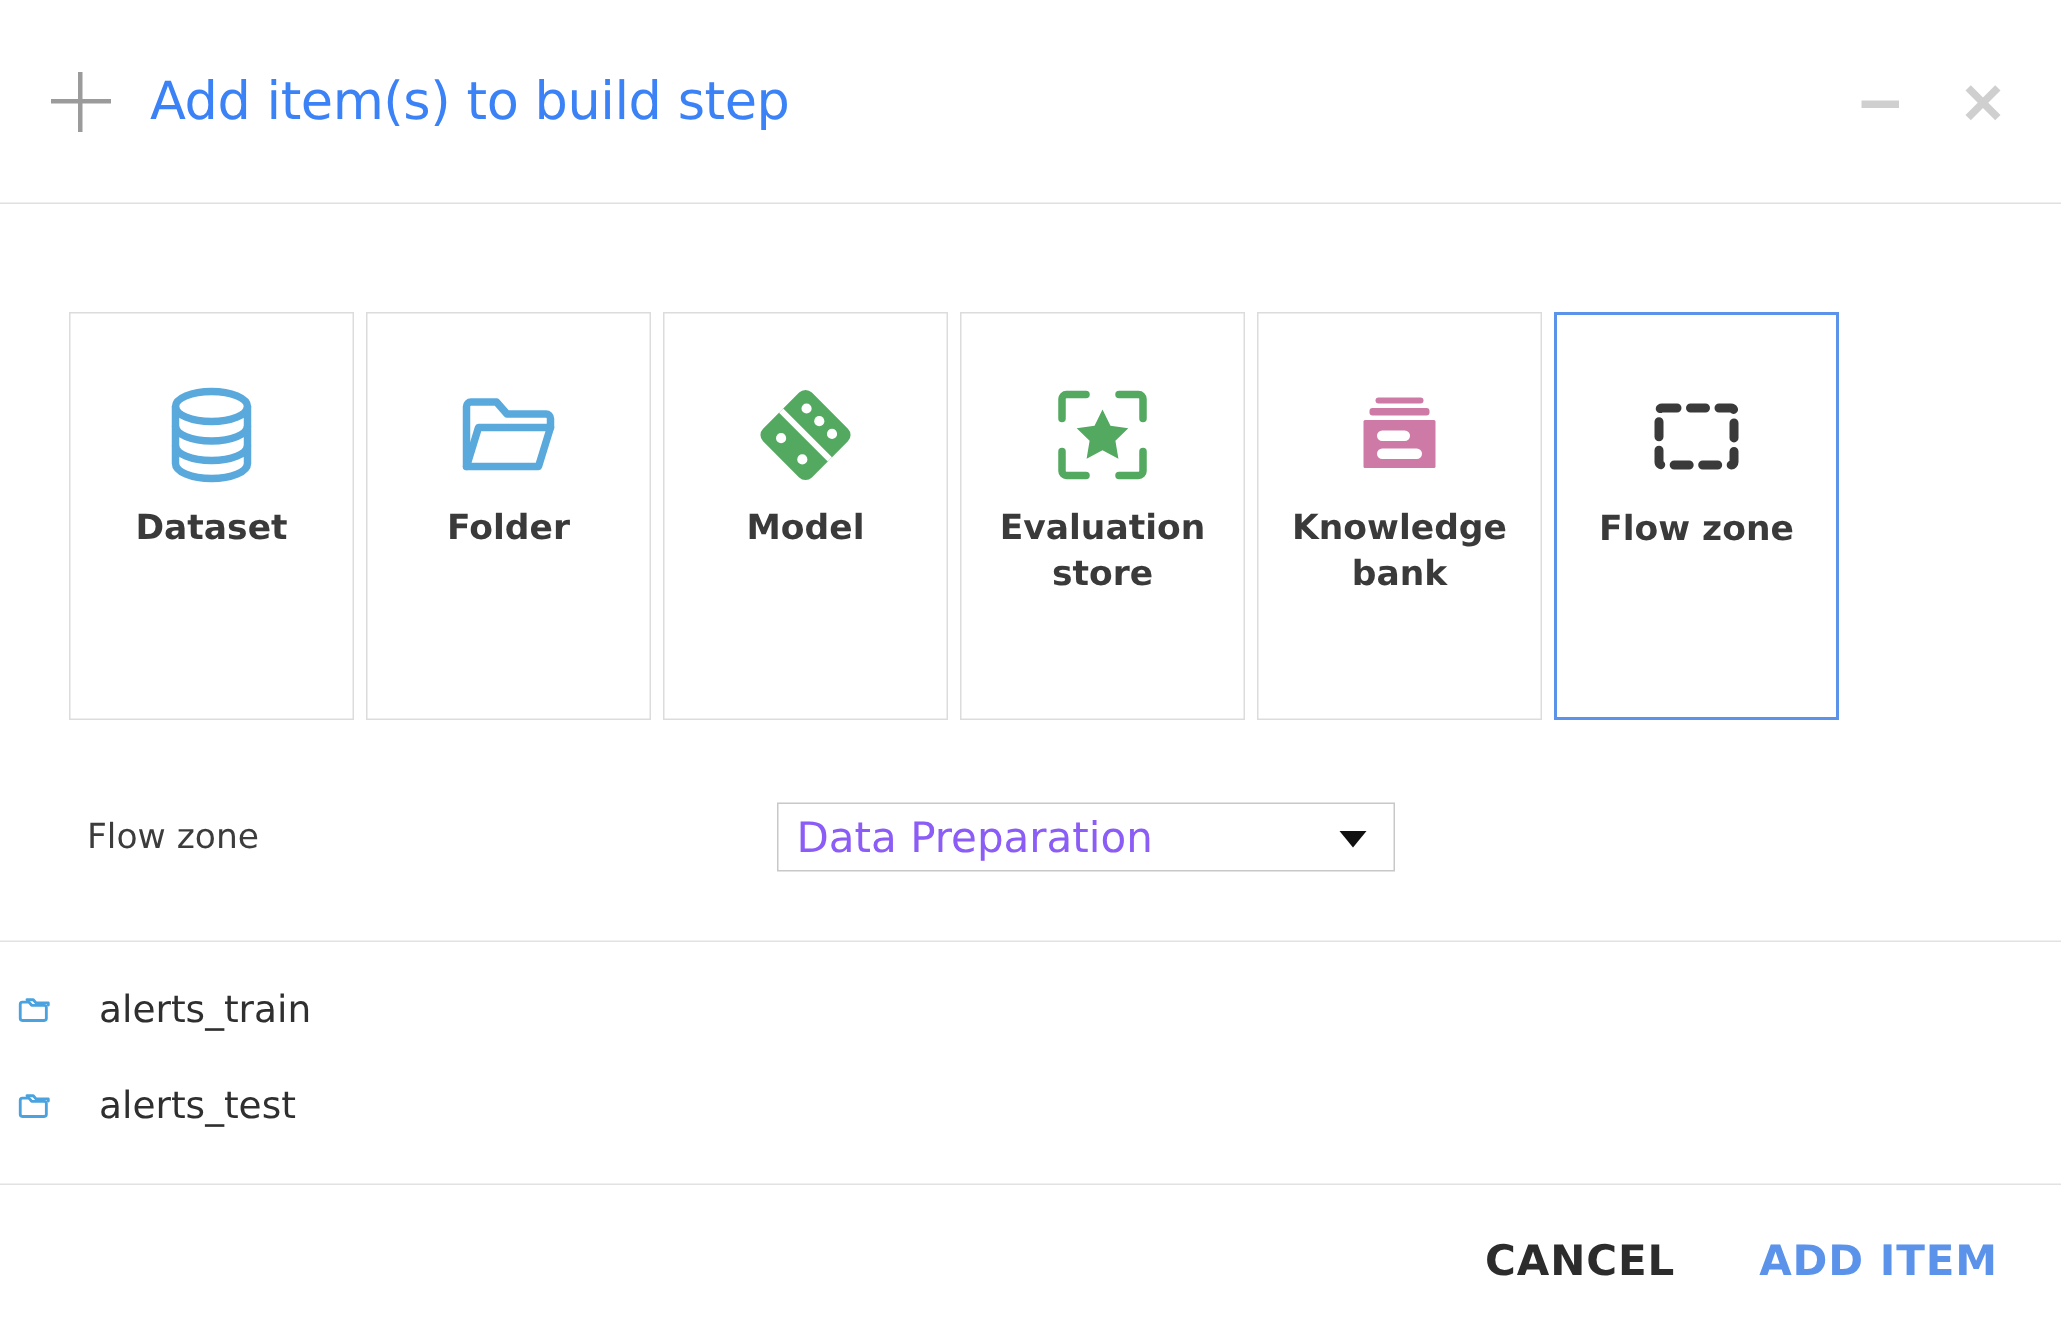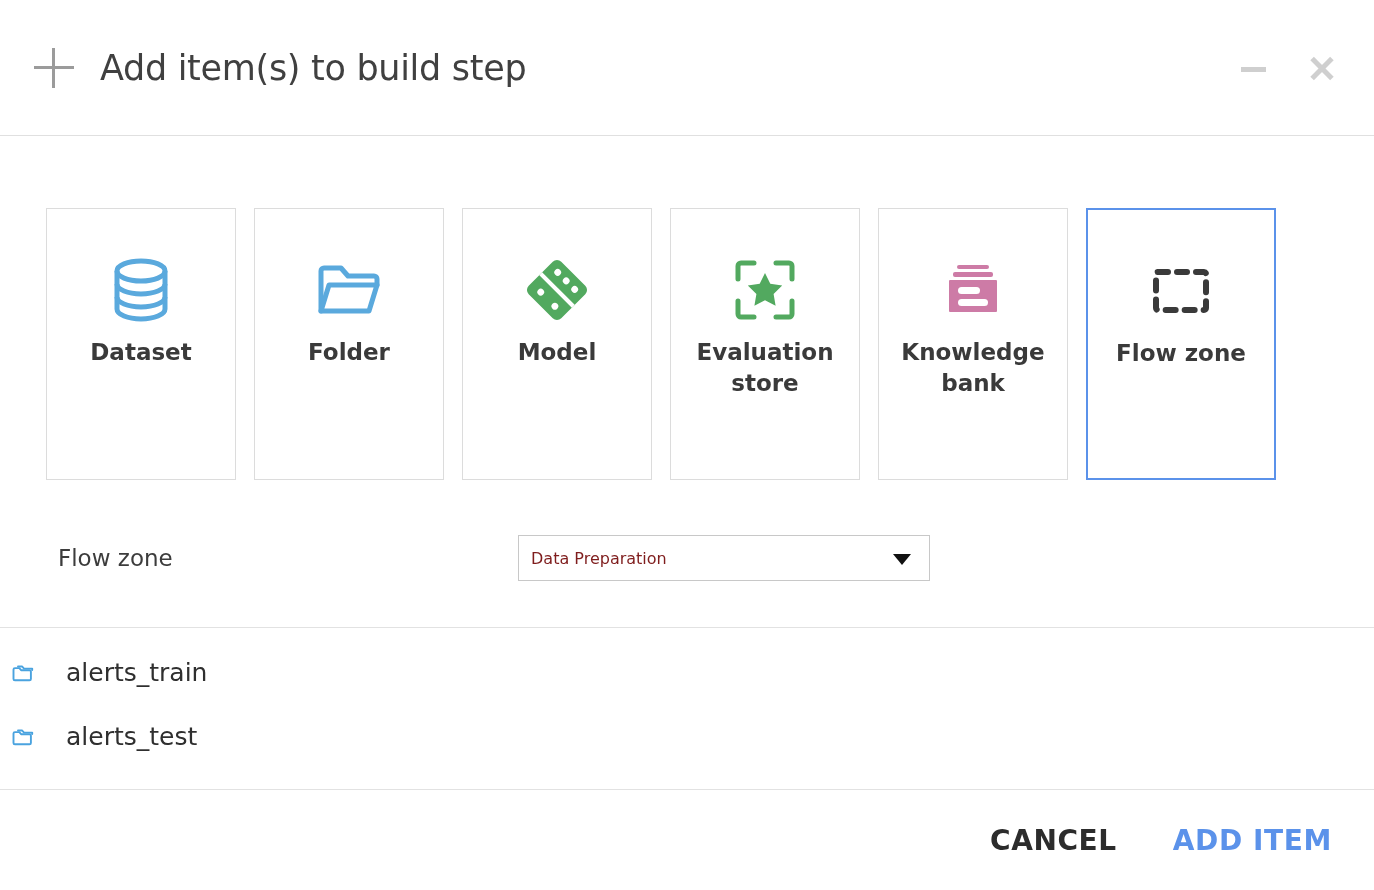--- a/index.html
+++ b/index.html
@@ -55,21 +55,21 @@
     left: 0; top: 18px;
     width: 40px; height: 3px;
   }
   .plus-icon::after {
     top: 0; left: 18px;
     width: 3px; height: 40px;
   }
   .dialog-title {
     font-size: 35px;
     font-weight: 400;
-    color: #404040;
+    color: #3b82f6;
     letter-spacing: -0.3px;
     white-space: nowrap;
   }
   .header-actions {
     display: flex;
     align-items: center;
     gap: 28px;
     flex: 0 0 auto;
   }
   .hdr-btn {
@@ -97,21 +97,21 @@
     height: 5px;
     background: #cfcfcf;
   }
   .close-icon::before { transform: rotate(45deg); }
   .close-icon::after  { transform: rotate(-45deg); }
 
   
   .tiles-row {
     display: flex;
     padding: 72px 0 0 46px;
-    gap: 18px;
+    gap: 8px;
   }
   .tile {
     width: 190px;
     height: 272px;
     box-sizing: border-box;
     border: 1px solid #dcdcdc;
     background: #ffffff;
     display: flex;
     flex-direction: column;
     align-items: center;
@@ -155,22 +155,22 @@
     width: 412px;
     height: 46px;
     box-sizing: border-box;
     border: 1px solid #c8c8c8;
     background: #ffffff;
     display: flex;
     align-items: center;
     cursor: pointer;
   }
   .select-value {
-    font-size: 16px;
-    color: #7f1d1d;
+    font-size: 28px;
+    color: #8b5cf6;
     padding-left: 12px;
   }
   .select-arrow {
     position: absolute;
     right: 18px;
     top: 50%;
     margin-top: -4px;
     width: 0;
     height: 0;
     border-left: 9px solid transparent;

